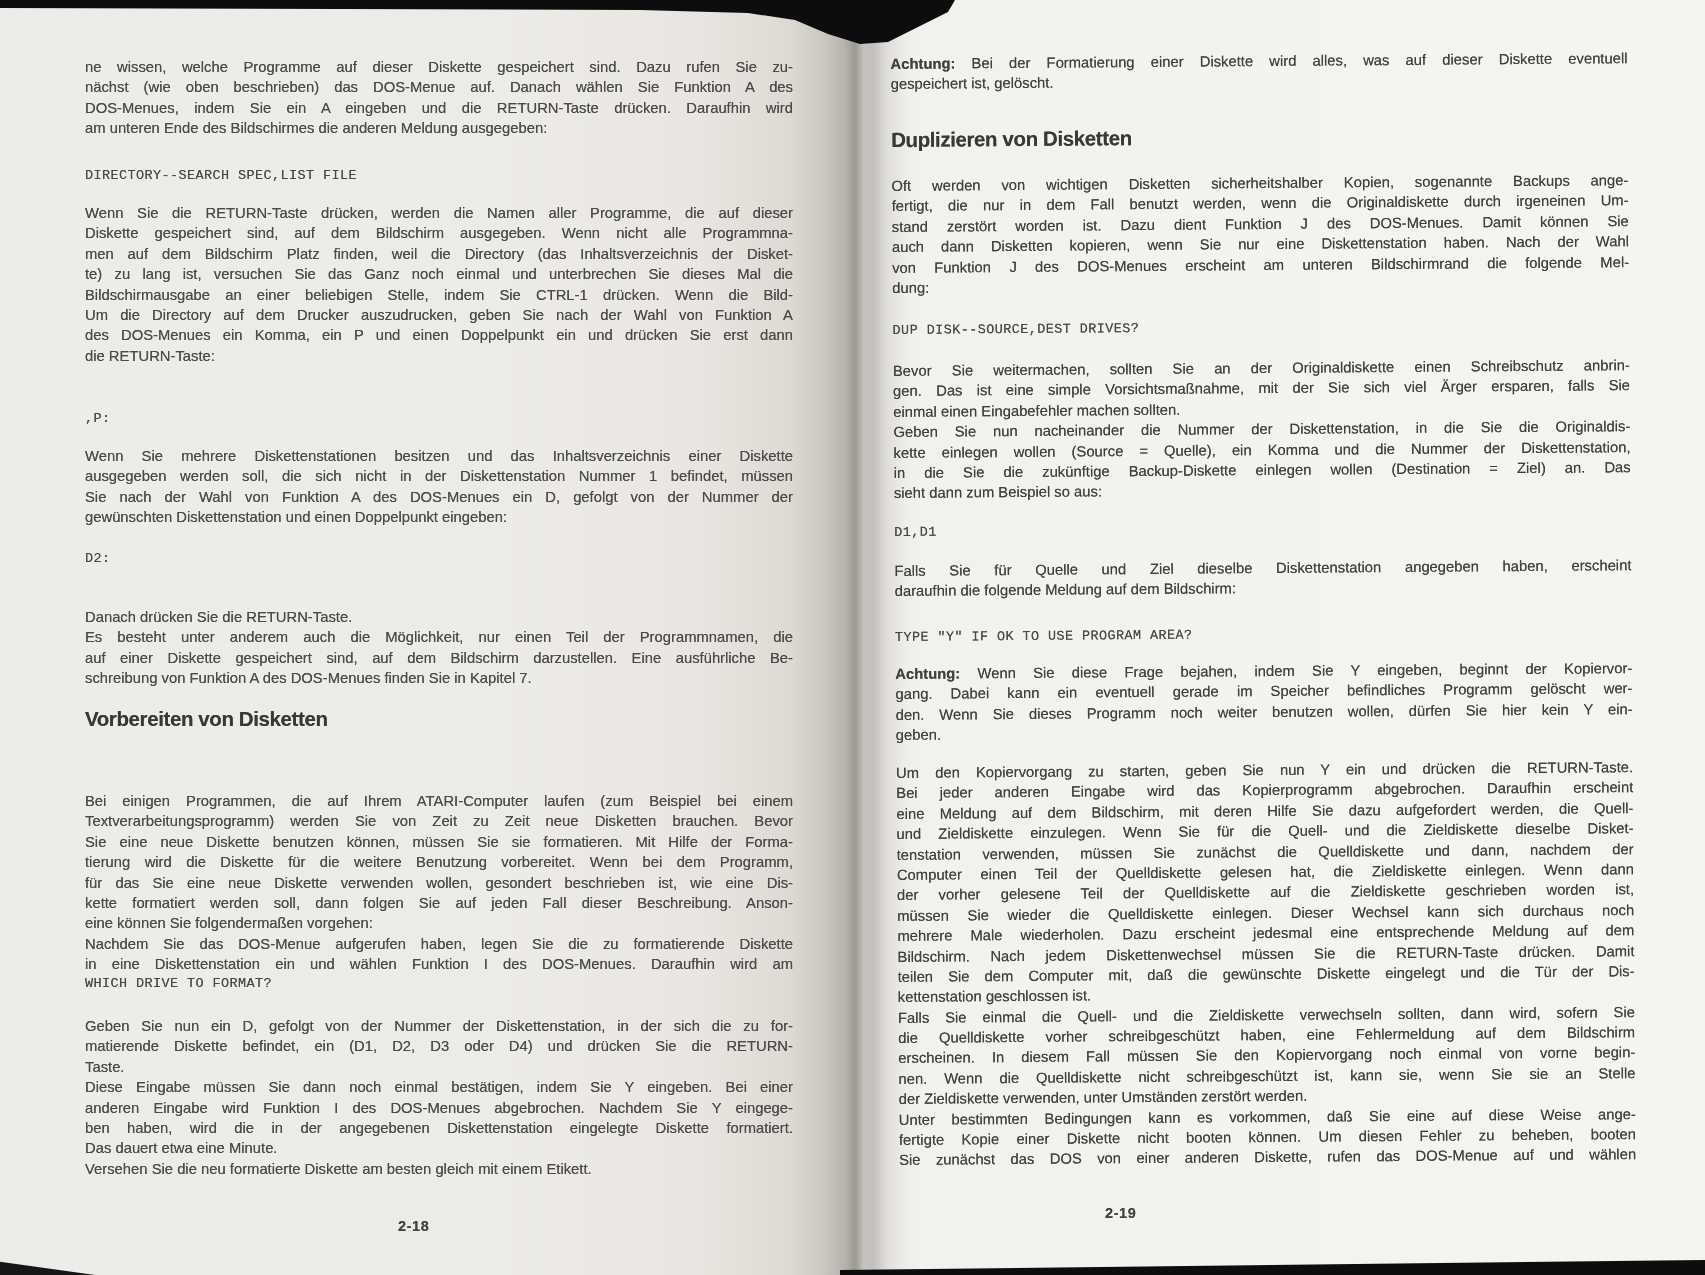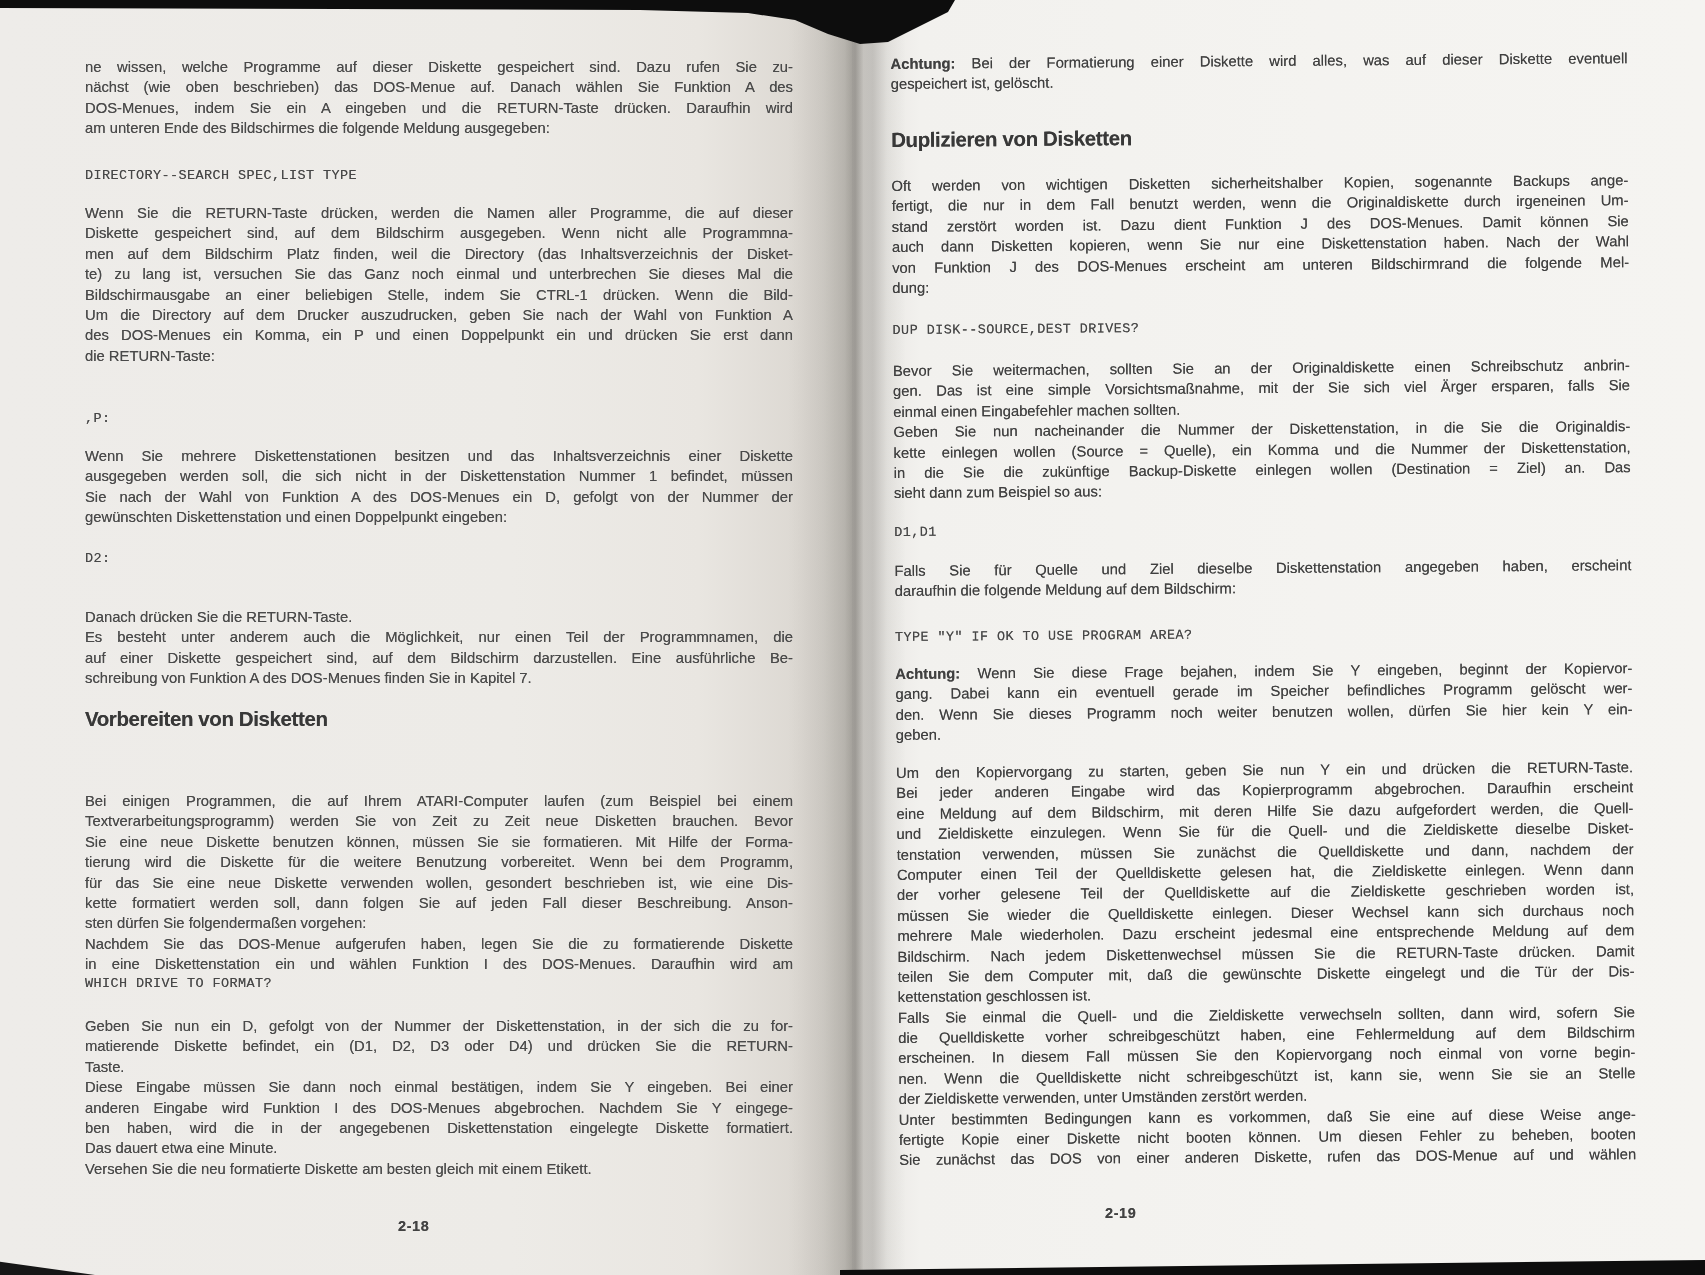--- a/index.html
+++ b/index.html
@@ -65,23 +65,23 @@
 <body>
 
 <div class="scan">
 
   <div class="page page-left">
     <div class="col" id="col-left">
         <div class="para" id="l-p1">
           <div class="line">ne wissen, welche Programme auf dieser Diskette gespeichert sind. Dazu rufen Sie zu-</div>
           <div class="line">nächst (wie oben beschrieben) das DOS-Menue auf. Danach wählen Sie Funktion A des</div>
           <div class="line">DOS-Menues, indem Sie ein A eingeben und die RETURN-Taste drücken. Daraufhin wird</div>
-          <div class="line short">am unteren Ende des Bildschirmes die folgende Meldung ausgegeben:</div>
+          <div class="line short">am unteren Ende des Bildschirmes die anderen Meldung ausgegeben:</div>
         </div>
-        <div class="code" id="l-c1">DIRECTORY--SEARCH SPEC,LIST TYPE</div>
+        <div class="code" id="l-c1">DIRECTORY--SEARCH SPEC,LIST FILE</div>
         <div class="para" id="l-p2">
           <div class="line">Wenn Sie die RETURN-Taste drücken, werden die Namen aller Programme, die auf dieser</div>
           <div class="line">Diskette gespeichert sind, auf dem Bildschirm ausgegeben. Wenn nicht alle Programmna-</div>
           <div class="line">men auf dem Bildschirm Platz finden, weil die Directory (das Inhaltsverzeichnis der Disket-</div>
           <div class="line">te) zu lang ist, versuchen Sie das Ganz noch einmal und unterbrechen Sie dieses Mal die</div>
           <div class="line">Bildschirmausgabe an einer beliebigen Stelle, indem Sie CTRL-1 drücken. Wenn die Bild-</div>
           <div class="line">Um die Directory auf dem Drucker auszudrucken, geben Sie nach der Wahl von Funktion A</div>
           <div class="line">des DOS-Menues ein Komma, ein P und einen Doppelpunkt ein und drücken Sie erst dann</div>
           <div class="line short">die RETURN-Taste:</div>
         </div>
@@ -100,21 +100,21 @@
           <div class="line short">schreibung von Funktion A des DOS-Menues finden Sie in Kapitel 7.</div>
         </div>
         <h2 class="heading" id="l-h1">Vorbereiten von Disketten</h2>
         <div class="para" id="l-p5">
           <div class="line">Bei einigen Programmen, die auf Ihrem ATARI-Computer laufen (zum Beispiel bei einem</div>
           <div class="line">Textverarbeitungsprogramm) werden Sie von Zeit zu Zeit neue Disketten brauchen. Bevor</div>
           <div class="line">Sie eine neue Diskette benutzen können, müssen Sie sie formatieren. Mit Hilfe der Forma-</div>
           <div class="line">tierung wird die Diskette für die weitere Benutzung vorbereitet. Wenn bei dem Programm,</div>
           <div class="line">für das Sie eine neue Diskette verwenden wollen, gesondert beschrieben ist, wie eine Dis-</div>
           <div class="line">kette formatiert werden soll, dann folgen Sie auf jeden Fall dieser Beschreibung. Anson-</div>
-          <div class="line short">sten dürfen Sie folgendermaßen vorgehen:</div>
+          <div class="line short">eine können Sie folgendermaßen vorgehen:</div>
           <div class="line">Nachdem Sie das DOS-Menue aufgerufen haben, legen Sie die zu formatierende Diskette</div>
           <div class="line">in eine Diskettenstation ein und wählen Funktion I des DOS-Menues. Daraufhin wird am</div>
         </div>
         <div class="code" id="l-c4">WHICH DRIVE TO FORMAT?</div>
         <div class="para" id="l-p6">
           <div class="line">Geben Sie nun ein D, gefolgt von der Nummer der Diskettenstation, in der sich die zu for-</div>
           <div class="line">matierende Diskette befindet, ein (D1, D2, D3 oder D4) und drücken Sie die RETURN-</div>
           <div class="line short">Taste.</div>
           <div class="line">Diese Eingabe müssen Sie dann noch einmal bestätigen, indem Sie Y eingeben. Bei einer</div>
           <div class="line">anderen Eingabe wird Funktion I des DOS-Menues abgebrochen. Nachdem Sie Y eingege-</div>

